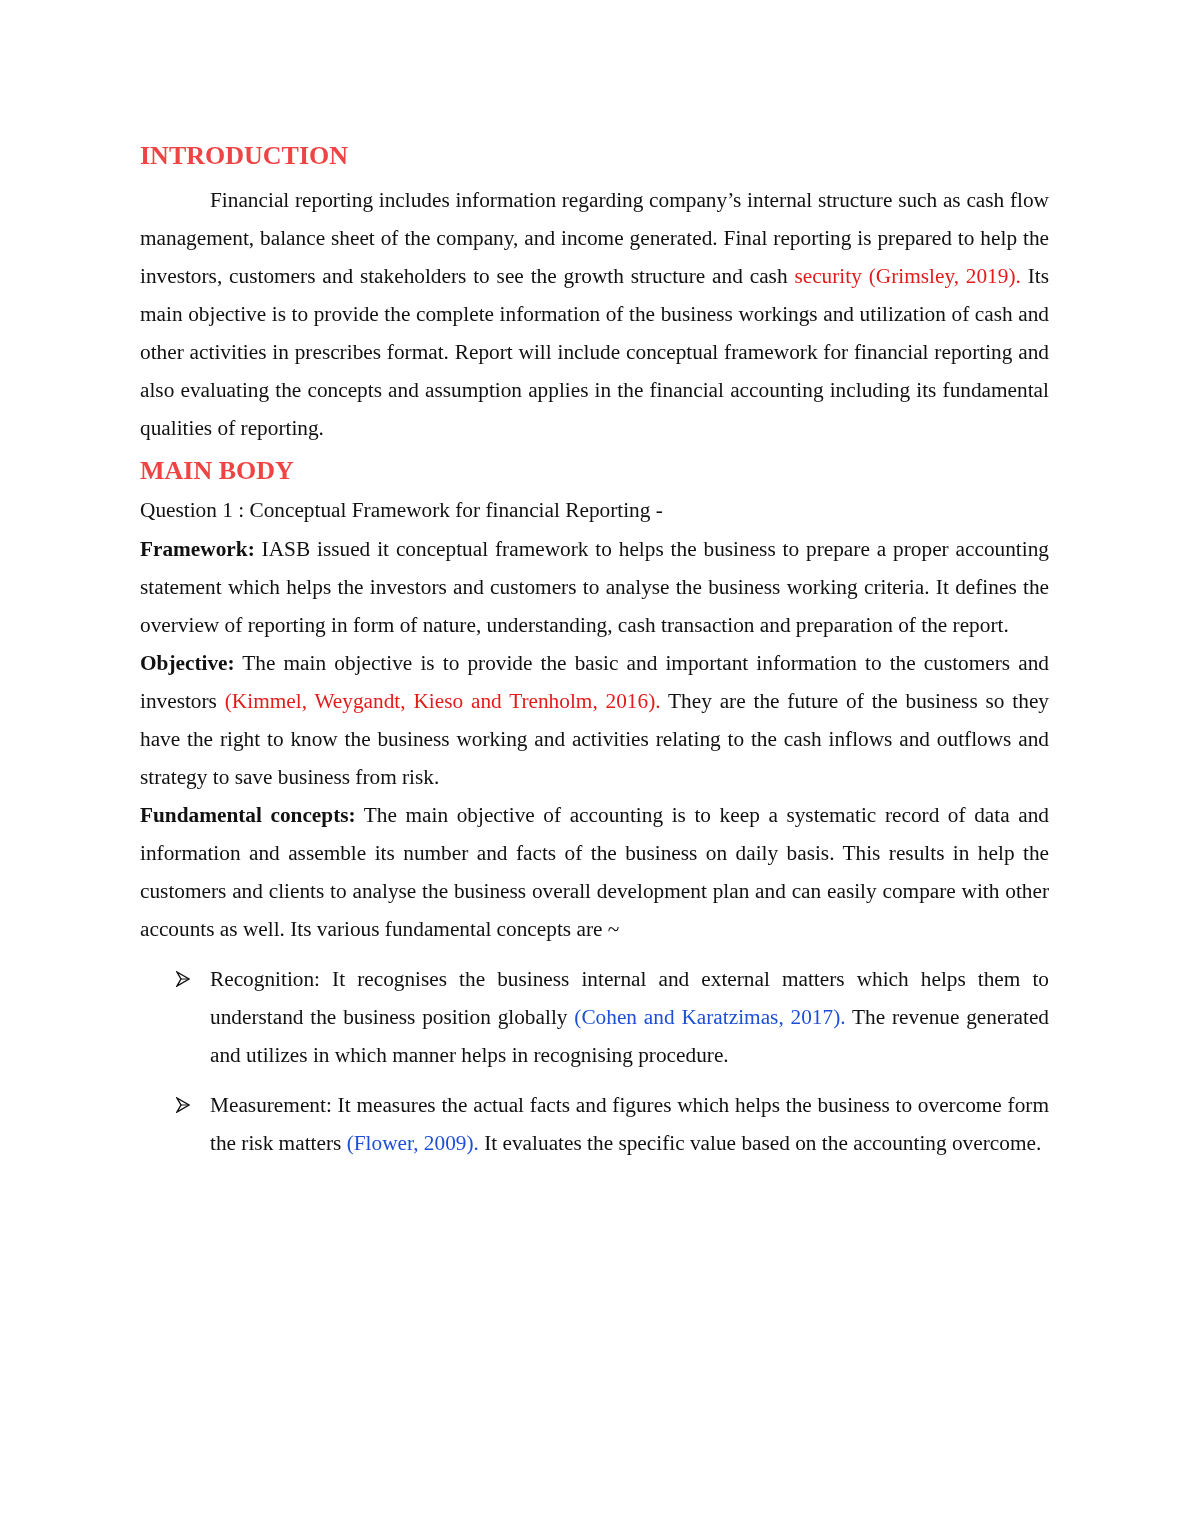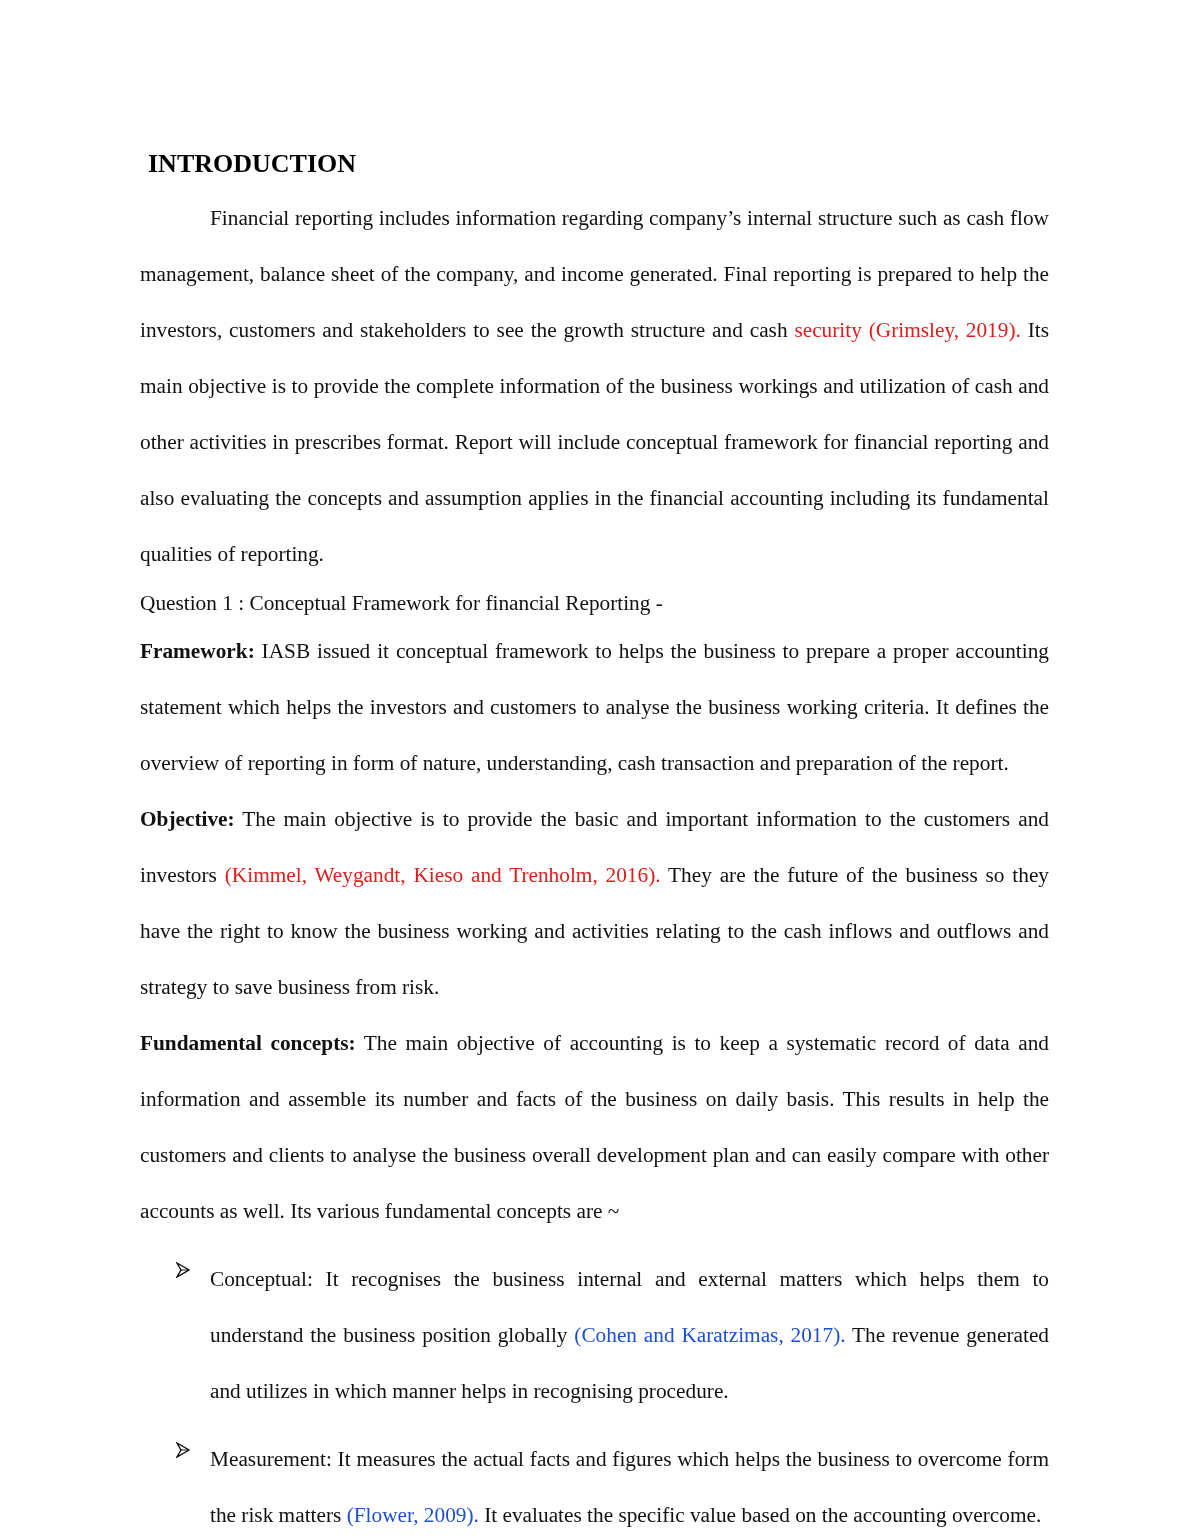--- a/index.html
+++ b/index.html
@@ -3,57 +3,58 @@
 <meta charset="utf-8">
 <style>
   html, body { margin: 0; padding: 0; background: #ffffff; }
   body { width: 1190px; height: 1540px; position: relative; overflow: hidden; }
   .page {
     position: absolute; left: 140px; top: 138px; width: 909px;
     font-family: "Liberation Serif", serif; font-size: 21.3px; color: #111111;
   }
   h1 {
     font-family: "Liberation Serif", serif; font-weight: bold; font-size: 26px;
-    margin: 8px; line-height: 36px; color: #000000;
+    margin: 0; line-height: 36px; color: #ef4444;
   }
-  p { margin: 0; line-height: 56px; text-align: justify; }
+  p { margin: 0; line-height: 38px; text-align: justify; }
   .indent { text-indent: 70px; }
   .cite-red { color: #e31b1b; }
   .cite-gray { color: #1d4ed8; }
   .q-title { line-height: 40px; margin-top: 1px; }
   .gap { }
   ul.bullets { list-style: none; margin: 12px 0 0 0; padding: 0; }
   ul.bullets li { position: relative; padding-left: 70px; margin-bottom: 12px; }
   ul.bullets li .arrow {
     position: absolute; left: 36px; top: 11px; width: 14px; height: 16px;
   }
 </style>
 </head>
 <body>
 
 <div class="page">
 
   <h1>INTRODUCTION</h1>
   <p class="indent" style="margin-top:7px;"><span>Financial reporting includes information regarding company’s internal structure such as cash flow management, balance sheet of the company, and income generated. Final reporting is prepared to help the investors, customers and stakeholders to see the growth structure and cash </span><span class="cite-red">security (Grimsley, 2019).</span><span> Its main objective is to provide the complete information of the business workings and utilization of cash and other activities in prescribes format. Report will include conceptual framework for financial reporting and also evaluating the concepts and assumption applies in the financial accounting including its fundamental qualities of reporting.</span></p>
 
+  <h1 style="margin-top:6px;">MAIN BODY</h1>
   <p class="q-title">Question 1 : Conceptual Framework for financial Reporting - </p>
 
   <p><b>Framework:</b><span> IASB issued it conceptual framework to helps the business to prepare a proper accounting statement which helps the investors and customers to analyse the business working criteria. It defines the overview of reporting in form of nature, understanding, cash transaction and preparation of the report.</span></p>
 
   <p class="gap"><b>Objective:</b><span> The main objective is to provide the basic and important information to the customers and investors </span><span class="cite-red">(Kimmel, Weygandt, Kieso and Trenholm, 2016).</span><span> They are the future of the business so they have the right to know the business working and activities relating to the cash inflows and outflows and strategy to save business from risk.</span></p>
 
   <p class="gap"><b>Fundamental concepts:</b><span> The main objective of accounting is to keep a systematic record of data and information and assemble its number and facts of the business on daily basis. This results in help the customers and clients to analyse the business overall development plan and can easily compare with other accounts as well. Its various fundamental concepts are ~</span></p>
 
   <ul class="bullets">
     <li>
       <svg class="arrow" viewBox="0 0 14 16">
         <path d="M1 1 L13 8 L1 15 L5 8 Z" fill="none" stroke="#111" stroke-width="1.4" stroke-linejoin="miter"></path>
         <path d="M5 8 L13 8" stroke="#111" stroke-width="1"></path>
       </svg>
-      <p><span>Conceptual: It recognises the business internal and external matters which helps them to understand the business position globally </span><span class="cite-gray">(Cohen and Karatzimas, 2017).</span><span> The revenue generated and utilizes in which manner helps in recognising procedure.</span></p>
+      <p><span>Recognition: It recognises the business internal and external matters which helps them to understand the business position globally </span><span class="cite-gray">(Cohen and Karatzimas, 2017).</span><span> The revenue generated and utilizes in which manner helps in recognising procedure.</span></p>
     </li>
     <li>
       <svg class="arrow" viewBox="0 0 14 16">
         <path d="M1 1 L13 8 L1 15 L5 8 Z" fill="none" stroke="#111" stroke-width="1.4" stroke-linejoin="miter"></path>
         <path d="M5 8 L13 8" stroke="#111" stroke-width="1"></path>
       </svg>
       <p><span>Measurement: It measures the actual facts and figures which helps the business to overcome form the risk matters </span><span class="cite-gray">(Flower, 2009).</span><span> It evaluates the specific value based on the accounting overcome.</span></p>
     </li>
   </ul>
 

